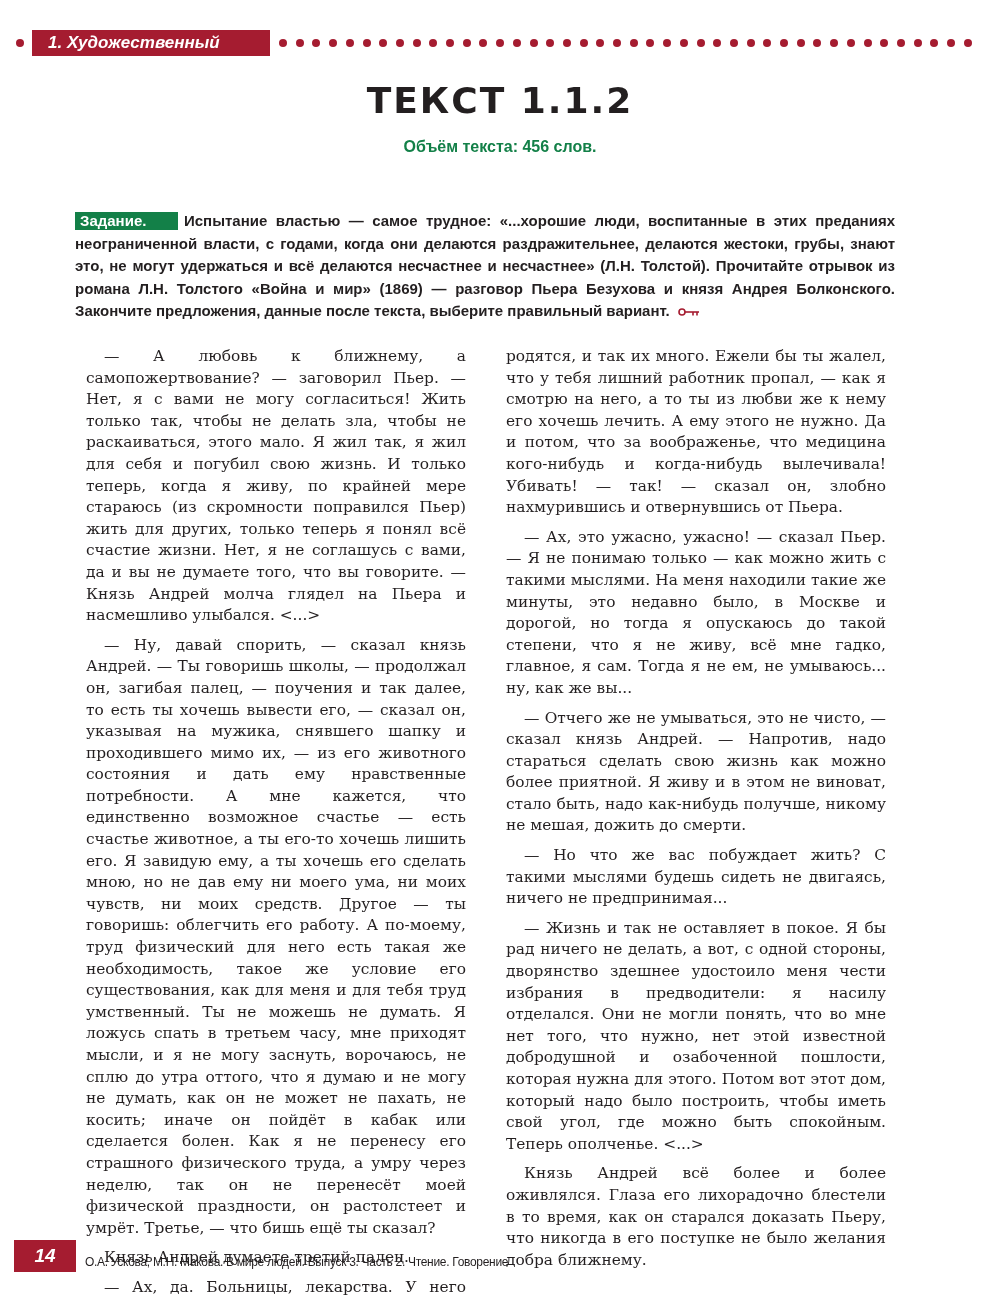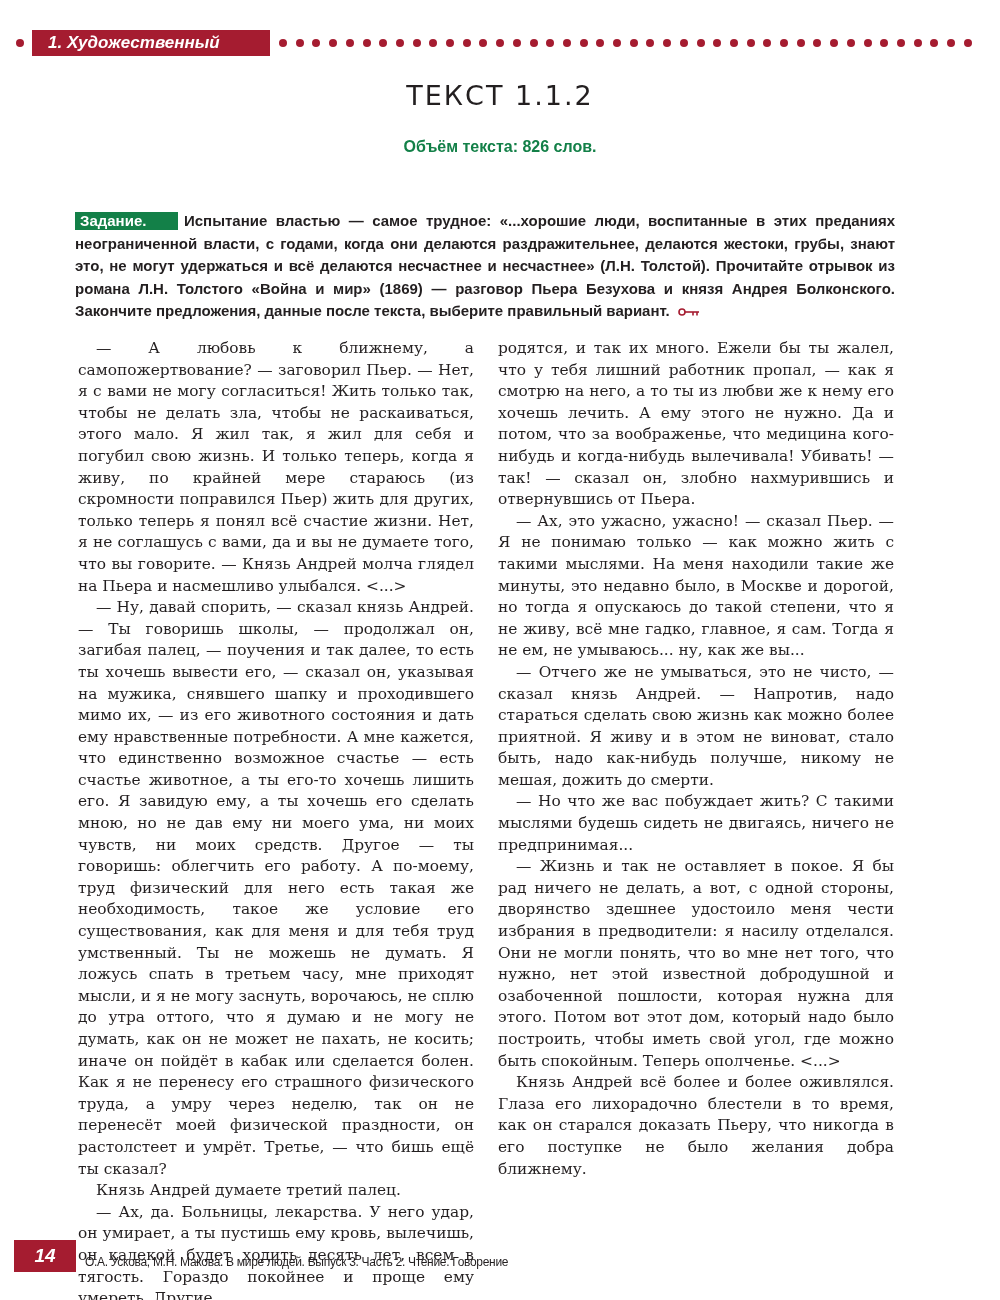--- a/index.html
+++ b/index.html
@@ -9,21 +9,21 @@
   }
   .header-bar { position: absolute; top: 30px; left: 0; width: 1000px; height: 26px; }
   .dot { position: absolute; width: 8px; height: 8px; border-radius: 50%; background: #a51c30; top: 9px; }
   .section-tab {
     position: absolute; left: 32px; top: 0; width: 238px; height: 26px; background: #a51c30;
     color: #fff; font-family: "Liberation Sans", sans-serif; font-style: italic; font-weight: bold;
     font-size: 17px; line-height: 26px; padding-left: 16px; box-sizing: border-box;
   }
   .title {
     position: absolute; top: 80px; left: 0; width: 1000px; text-align: center;
-    font-family: "DejaVu Sans", sans-serif; font-weight: normal; font-size: 27px; letter-spacing: 2px; color: #231f20;
+    font-family: "DejaVu Sans", sans-serif; font-weight: bold; font-size: 36px; letter-spacing: 2px; color: #231f20;
   }
   .meta {
     position: absolute; top: 136px; left: 0; width: 1000px; text-align: center;
     font-family: "Liberation Sans", sans-serif; font-weight: bold; font-size: 16px; color: #138048; line-height: 22px;
   }
   .task {
     position: absolute; top: 210px; left: 75px; width: 820px;
     font-family: "Liberation Sans", sans-serif; font-weight: bold; font-size: 15px; line-height: 22.5px;
     text-align: justify; color: #231f20;
   }
@@ -31,21 +31,21 @@
     display: inline-block; background: #138048; color: #fff; width: 103px; height: 18px;
     line-height: 18px; padding-left: 5px; box-sizing: border-box; margin-right: 6px; font-size: 15px;
   }
   .key-icon { display: inline-block; vertical-align: middle; margin-left: 4px; }
   .col {
     position: absolute; top: 338px; width: 396px;
     font-size: 15.4px; line-height: 21.6px; text-align: justify; color: #231f20;
   }
   .col.left { left: 78px; }
   .col.right { left: 498px; }
-  .col p { margin: 0; text-indent: 18px; }
+  .col p { margin: 8px; text-indent: 18px; }
   .col p.cont { text-indent: 0; }
   .footer-num {
     position: absolute; top: 1240px; left: 14px; width: 62px; height: 32px; background: #a51c30;
     color: #fff; font-family: "Liberation Sans", sans-serif; font-style: italic; font-weight: bold;
     font-size: 19px; line-height: 32px; text-align: center;
   }
   .footer-text {
     position: absolute; top: 1255px; left: 85px; font-family: "Liberation Sans", sans-serif;
     font-size: 12px; color: #231f20; letter-spacing: -0.3px;
   }
@@ -96,21 +96,21 @@
     <span class="dot" style="left: 896.9px;"></span>
     <span class="dot" style="left: 913.6px;"></span>
     <span class="dot" style="left: 930.3px;"></span>
     <span class="dot" style="left: 947px;"></span>
     <span class="dot" style="left: 963.7px;"></span>
   </div>
 
 <div class="title">ТЕКСТ 1.1.2</div>
 
 <div class="meta">
-  <div>Объём текста: 826 слов.</div>
+  <div>Объём текста: 456 слов.</div>
 </div>
 
 <div class="task">
   <span class="task-label">Задание.</span><span>Испытание властью — самое трудное: «...хорошие люди, воспитанные в этих преданиях неограниченной власти, с годами, когда они делаются раздражительнее, делаются жестоки, грубы, знают это, не могут удержаться и всё делаются несчастнее и несчастнее» (Л.Н. Толстой). Прочитайте отрывок из романа Л.Н. Толстого «Война и мир» (1869) — разговор Пьера Безухова и князя Андрея Болконского. Закончите предложения, данные после текста, выберите правильный вариант.</span>
   <span class="key-icon">
     <svg width="22" height="10" viewBox="0 0 22 10">
       <circle cx="4" cy="5" r="3" fill="none" stroke="#a51c30" stroke-width="1.6"></circle>
       <line x1="7" y1="5" x2="21" y2="5" stroke="#a51c30" stroke-width="1.6"></line>
       <line x1="15" y1="5" x2="15" y2="8.5" stroke="#a51c30" stroke-width="1.6"></line>
       <line x1="19" y1="5" x2="19" y2="8.5" stroke="#a51c30" stroke-width="1.6"></line>

